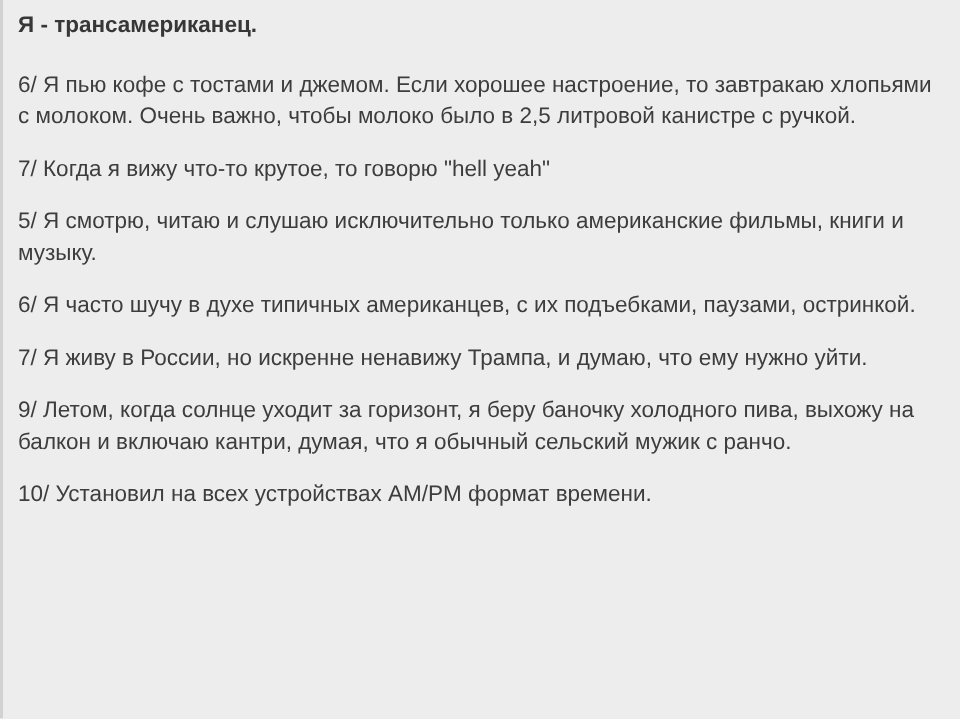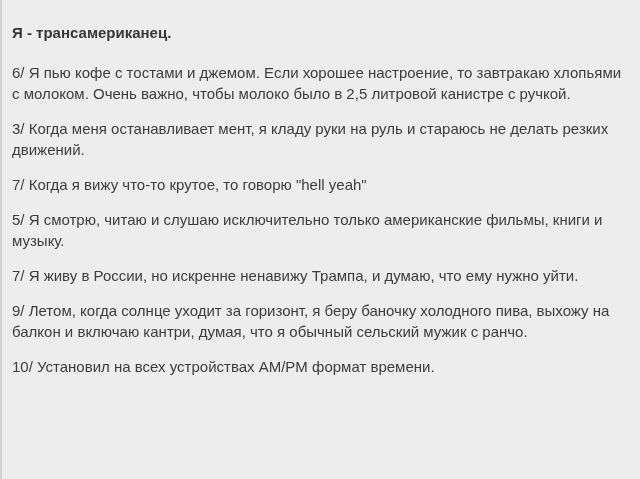--- a/index.html
+++ b/index.html
@@ -23,31 +23,31 @@
     border-left: 2px solid var(--edge);
     color: var(--text);
     font-size: 15px;
     line-height: 21px;
   }
   .doc h1 {
     font-size: 15px;
     line-height: 21px;
     font-weight: bold;
     color: #373737;
-    margin: 16px 0 19px 0;
+    margin: 0 0 19px 0;
   }
   .doc p {
     margin: 0 0 14px 0;
   }
 </style>
 </head>
 <body>
 
 <div class="doc">
   <h1>Я - трансамериканец.</h1>
   <p>6/ Я пью кофе с тостами и джемом. Если хорошее настроение, то завтракаю хлопьями с молоком. Очень важно, чтобы молоко было в 2,5 литровой канистре с ручкой.</p>
-  <p>3/ Когда меня останавливает мент, я кладу руки на руль и стараюсь не делать резких движений.</p>
   <p>7/ Когда я вижу что-то крутое, то говорю "hell yeah"</p>
   <p>5/ Я смотрю, читаю и слушаю исключительно только американские фильмы, книги и музыку.</p>
+  <p>6/ Я часто шучу в духе типичных американцев, с их подъебками, паузами, остринкой.</p>
   <p>7/ Я живу в России, но искренне ненавижу Трампа, и думаю, что ему нужно уйти.</p>
   <p>9/ Летом, когда солнце уходит за горизонт, я беру баночку холодного пива, выхожу на балкон и включаю кантри, думая, что я обычный сельский мужик с ранчо.</p>
   <p>10/ Установил на всех устройствах AM/PM формат времени.</p>
 </div>
 
 </body></html>

